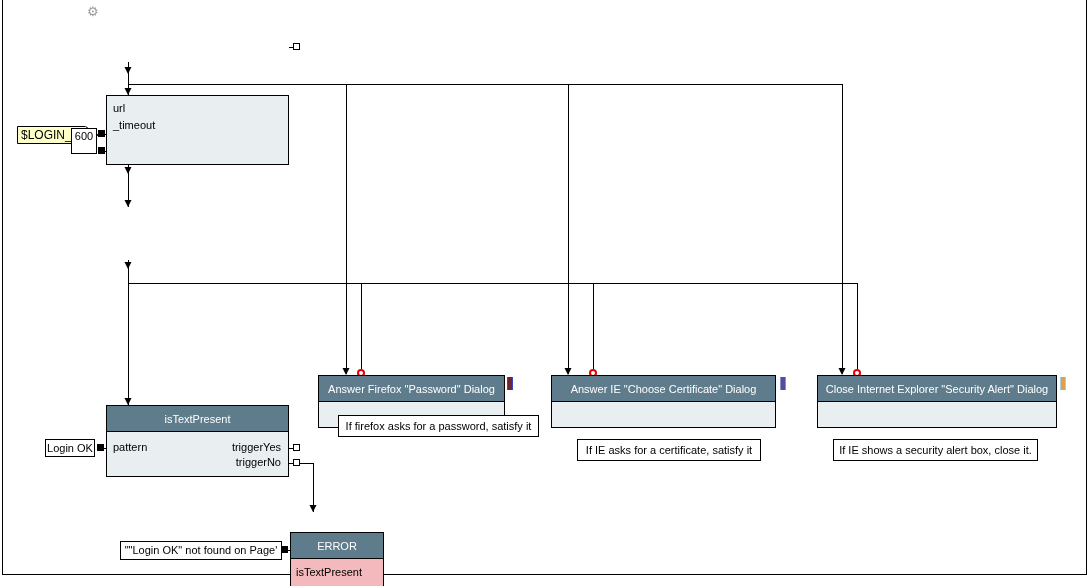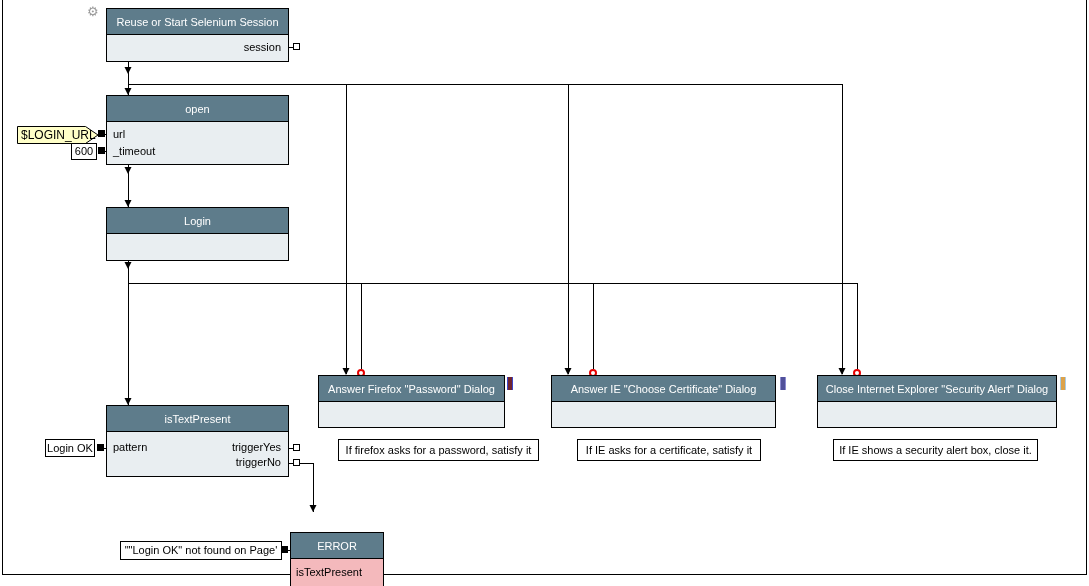--- a/index.html
+++ b/index.html
@@ -86,48 +86,37 @@
       <circle cx="361" cy="373" r="3"></circle>
       <circle cx="593" cy="373" r="3"></circle>
       <circle cx="857" cy="373" r="3"></circle>
     </g>
   </svg>
 
   <div class="frame"></div>
 
   <span class="gear">⚙</span>
 
-  <div class="node" style="left:106px;top:8px;width:183px;height:54px">
-    <div class="node-header">Reuse or Start Selenium Session</div>
-    <div class="node-body" style="height:27px">
-      <span style="right:7px;top:6px">session</span>
-    </div>
-  </div>
   <div class="port hollow" style="left:293px;top:43px"></div>
 
   <div class="node" style="left:106px;top:95px;width:183px;height:70px">
-    <div class="node-header">open</div>
     <div class="node-body" style="height:51px">
       <span style="left:6px;top:6px">url</span>
       <span style="left:6px;top:23px">_timeout</span>
     </div>
   </div>
   <div class="port filled" style="left:98px;top:130px"></div>
   <div class="port filled" style="left:98px;top:147px"></div>
 
   <svg class="flag" style="left:17px;top:126px" width="82" height="18">
     <polygon points="0.5,0.5 68.5,0.5 81,9 68.5,17.5 0.5,17.5" fill="#ffffc8" stroke="#000"></polygon>
     <text x="4" y="13">$LOGIN_URL</text>
   </svg>
-  <div class="vbox" style="left:71px;top:143px;width:26px;height:17px;line-height:15px">600</div>
+  <div class="vbox" style="left:71px;top:128px;width:26px;height:26px;line-height:15px">600</div>
 
-  <div class="node" style="left:106px;top:207px;width:183px;height:54px">
-    <div class="node-header">Login</div>
-    <div class="node-body" style="height:27px"></div>
-  </div>
 
   <div class="node" style="left:106px;top:405px;width:183px;height:72px">
     <div class="node-header">isTextPresent</div>
     <div class="node-body" style="height:45px">
       <span style="left:6px;top:9px">pattern</span>
       <span style="right:7px;top:9px">triggerYes</span>
       <span style="right:7px;top:24px">triggerNo</span>
     </div>
   </div>
   <div class="port filled" style="left:97px;top:444px"></div>
@@ -144,21 +133,21 @@
   <div class="port filled" style="left:281px;top:546px"></div>
   <div class="vbox" style="left:120px;top:541px;width:162px;height:19px;line-height:17px">""Login OK" not found on Page'</div>
 
   <div class="node" style="left:318px;top:375px;width:187px;height:53px">
     <div class="node-header">Answer Firefox "Password" Dialog</div>
     <div class="node-body" style="height:26px"></div>
   </div>
   <div class="tag" style="left: 507px; top: 377px; background: rgb(60, 69, 200);">
     <i style="background: rgb(111, 36, 48);"></i>
   </div>
-  <div class="note" style="left:338px;top:439px;width:201px">If firefox asks for a password, satisfy it</div>
+  <div class="note" style="left:338px;top:415px;width:201px">If firefox asks for a password, satisfy it</div>
 
   <div class="node" style="left:551px;top:375px;width:225px;height:53px">
     <div class="node-header">Answer IE "Choose Certificate" Dialog</div>
     <div class="node-body" style="height:26px"></div>
   </div>
   <div class="tag" style="left: 780px; top: 377px; background: rgb(139, 139, 208);">
     <i style="background: rgb(80, 80, 154);"></i>
   </div>
   <div class="note" style="left:577px;top:439px;width:184px">If IE asks for a certificate, satisfy it</div>
 

